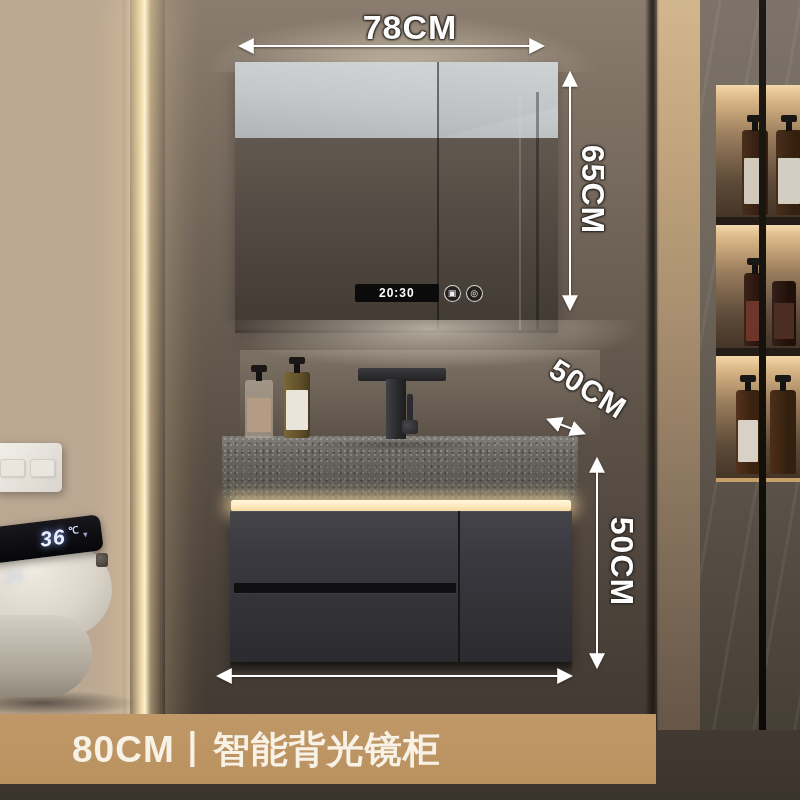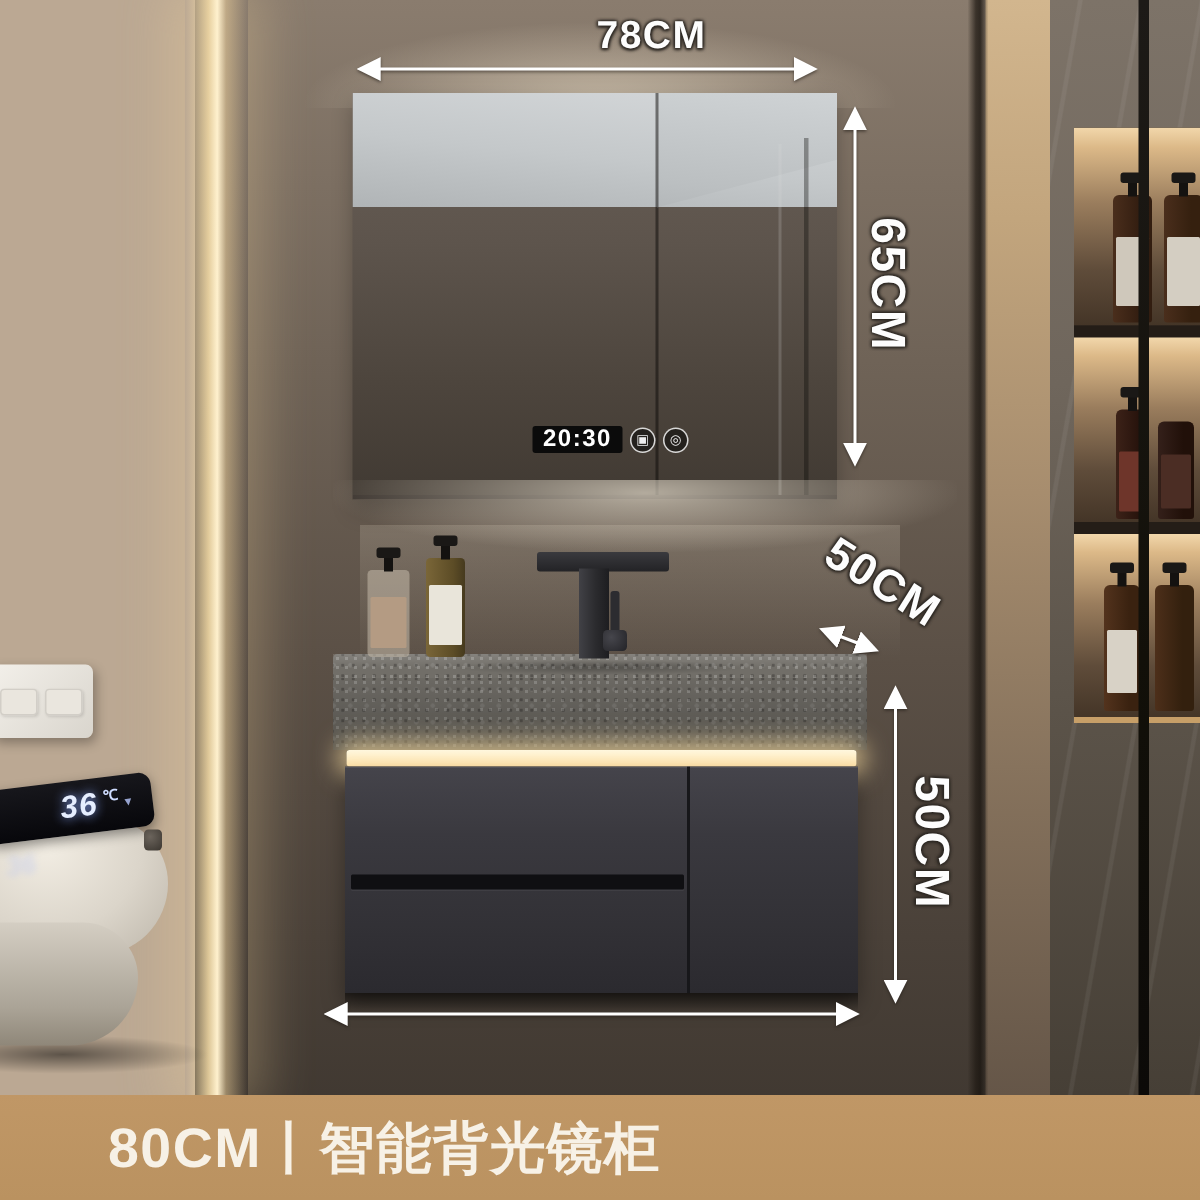--- a/index.html
+++ b/index.html
@@ -64,22 +64,22 @@
     box-shadow:0 6px 14px rgba(0,0,0,.28);}
   .mirror-ceiling{left:0;top:0;width:323px;height:76px;
     background:linear-gradient(186deg,#d5d8da 0%,#c4c8ca 55%,#b0b4b6 100%);}
   .mirror-ceiling-diag{left:203px;top:0;width:120px;height:106px;
     background:linear-gradient(186deg,#cfd3d5 0%,#bbbfc1 60%,#a8acae 100%);
     clip-path:polygon(0 0,100% 0,100% 42%,0 72%);}
   .mirror-seam{left:202px;top:0;width:2px;height:268px;background:rgba(12,10,8,.5);}
   .mirror-refl-a{left:284px;top:34px;width:2px;height:236px;background:rgba(220,220,220,.20);}
   .mirror-refl-b{left:301px;top:30px;width:3px;height:240px;background:rgba(10,8,6,.35);}
   .mirror-display{left:120px;top:221px;height:20px;display:flex;align-items:center;gap:5px;}
-  .clock-box{background:#0b0b0b;color:#fff;font-size:16px;font-weight:bold;letter-spacing:1px;
-    padding:2px 7px;border-radius:2px;line-height:14px;}
+  .clock-box{background:#0b0b0b;color:#fff;font-size:12px;font-weight:bold;letter-spacing:1px;
+    padding:2px 24px;border-radius:2px;line-height:14px;}
   .touch-icon{width:15px;height:15px;border-radius:50%;border:1px solid rgba(235,235,235,.9);
     color:#eee;font-size:9px;line-height:14px;text-align:center;background:rgba(10,10,10,.55);}
 
   
   .speck{
     background-color:#716e68;
     background-image:
       radial-gradient(rgba(255,255,255,.20) 1px,transparent 1.3px),
       radial-gradient(rgba(0,0,0,.25) 1px,transparent 1.3px),
       radial-gradient(rgba(255,255,255,.10) 1.3px,transparent 1.6px);
@@ -137,28 +137,28 @@
   .toilet-reflect{left:4px;top:52px;transform:rotate(-7deg);color:#9fb4ff;opacity:.30;filter:blur(2px);
     font-size:18px;font-weight:bold;font-style:italic;}
   .toilet-shadow{left:0;top:690px;width:140px;height:26px;z-index:7;
     background:radial-gradient(ellipse at 30% 50%,rgba(0,0,0,.5),rgba(0,0,0,0) 70%);}
 
   
   #arrows{left:0;top:0;z-index:40;filter:drop-shadow(0 1px 1px rgba(30,25,20,.6));}
   .dim-label{z-index:41;color:#fdfdfd;font-weight:bold;text-align:center;letter-spacing:1px;
     text-shadow:-1px -1px 2px rgba(45,40,35,.85),1px -1px 2px rgba(45,40,35,.85),
                 -1px 1px 2px rgba(45,40,35,.85),1px 1px 2px rgba(45,40,35,.85);}
-  .dl-78{left:321px;top:8px;width:150px;font-size:26px;text-align:right;}
+  .dl-78{left:335px;top:8px;width:150px;font-size:34px;}
   .dl-65{left:537px;top:171px;width:110px;font-size:32px;transform:rotate(90deg);}
   .dl-50d{left:533px;top:372px;width:110px;font-size:30px;transform:rotate(32deg);}
   .dl-50h{left:566px;top:543px;width:110px;font-size:32px;transform:rotate(90deg);}
   .dl-80{left:320px;top:684px;width:150px;font-size:34px;}
 
   
-  .banner{left:0;top:730px;width:800px;height:70px;z-index:50;background:linear-gradient(180deg,#c09766,#ba9260);}
+  .banner{left:0;top:714px;width:656px;height:70px;z-index:50;background:linear-gradient(180deg,#c09766,#ba9260);}
   .banner-left{position:absolute;left:72px;top:11px;font-size:37px;font-weight:bold;color:#f7f1e6;letter-spacing:1px;}
   .banner-box{position:absolute;left:474px;top:6px;width:282px;height:53px;border-radius:4px;background:#161616;
     display:flex;align-items:center;justify-content:center;}
   .banner-box span{font-size:33px;font-weight:bold;color:#fbfbfb;letter-spacing:2px;}
 </style>
 </head>
 <body>
 
 <div id="stage">
 

